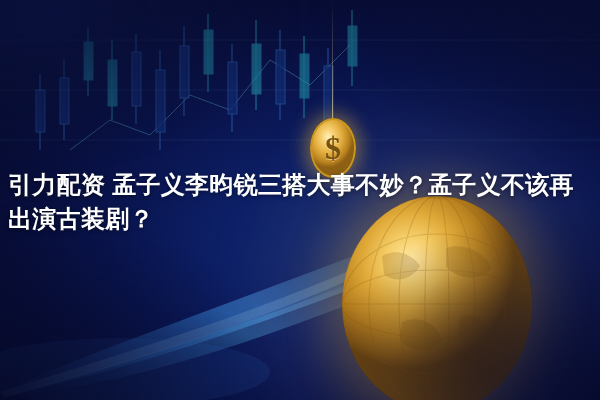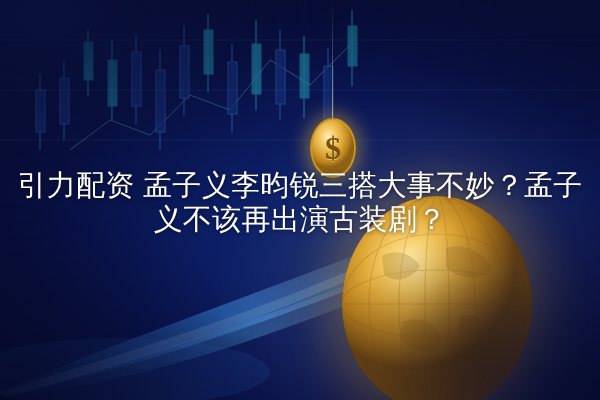--- a/index.html
+++ b/index.html
@@ -120,25 +120,24 @@
     height: 120px;
     background: linear-gradient(to bottom, rgba(255,225,150,0) 0%, rgba(255,225,150,0.35) 60%, rgba(255,225,150,0.65) 100%);
   }
 
   
   .headline {
     position: absolute;
     left: 8px;
     top: 168px;
     width: 584px;
-    text-align: center;
     color: #ffffff;
-    font-size: 29px;
+    font-size: 24px;
     line-height: 34px;
-    font-weight: normal;
+    font-weight: bold;
     letter-spacing: 0.3px;
     text-shadow: 0 1px 4px rgba(0,0,0,0.55);
     font-family: "Liberation Sans", sans-serif;
   }
 </style>
 </head>
 <body>
 
 <div id="stage">
 

